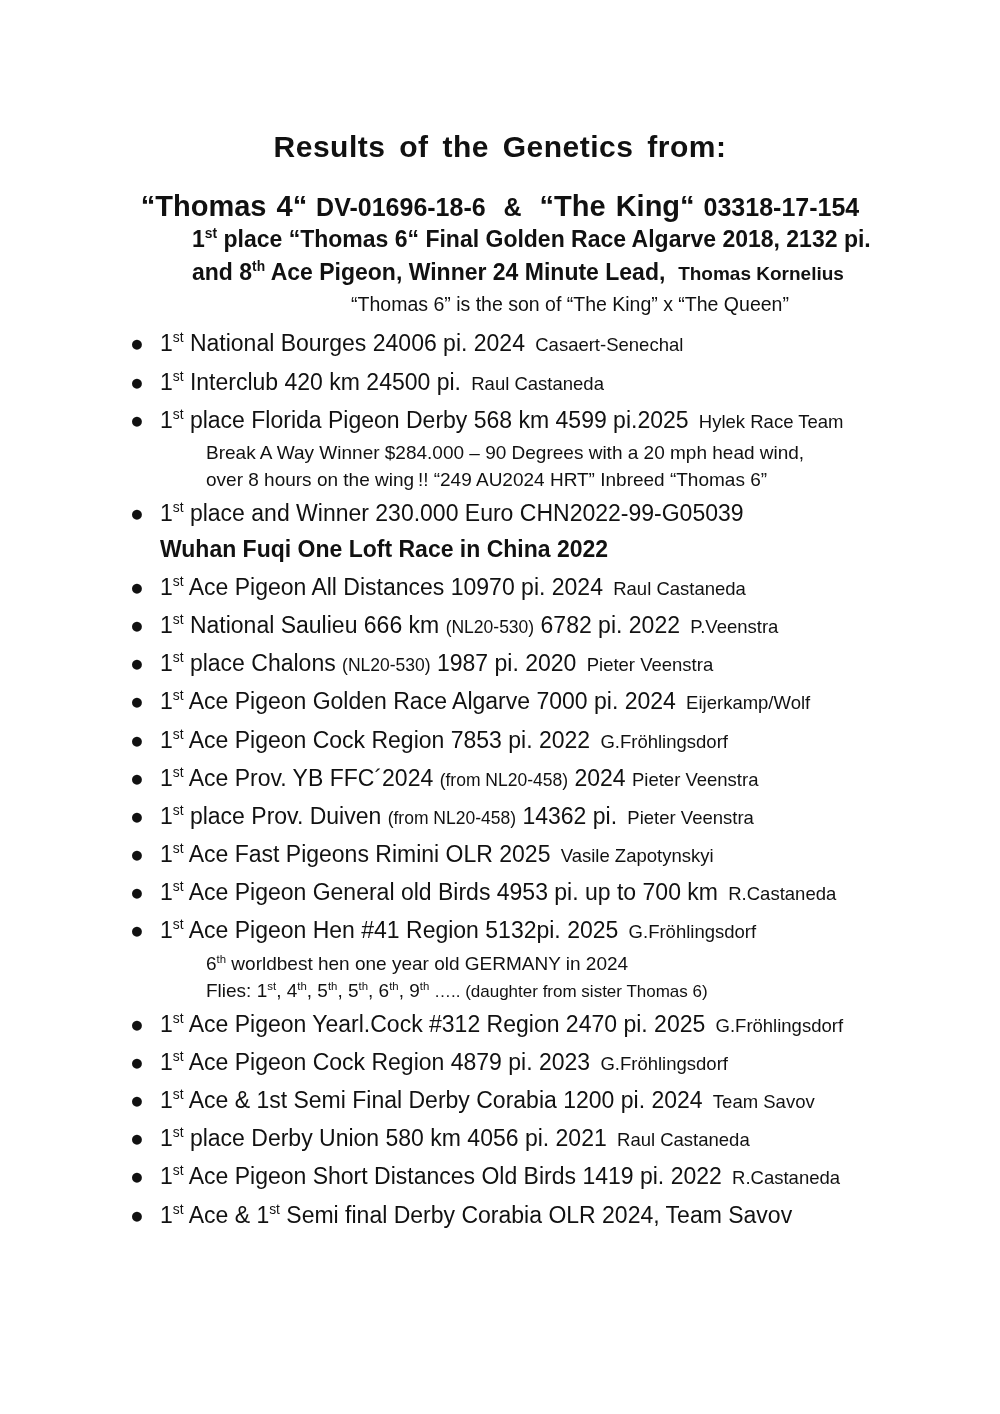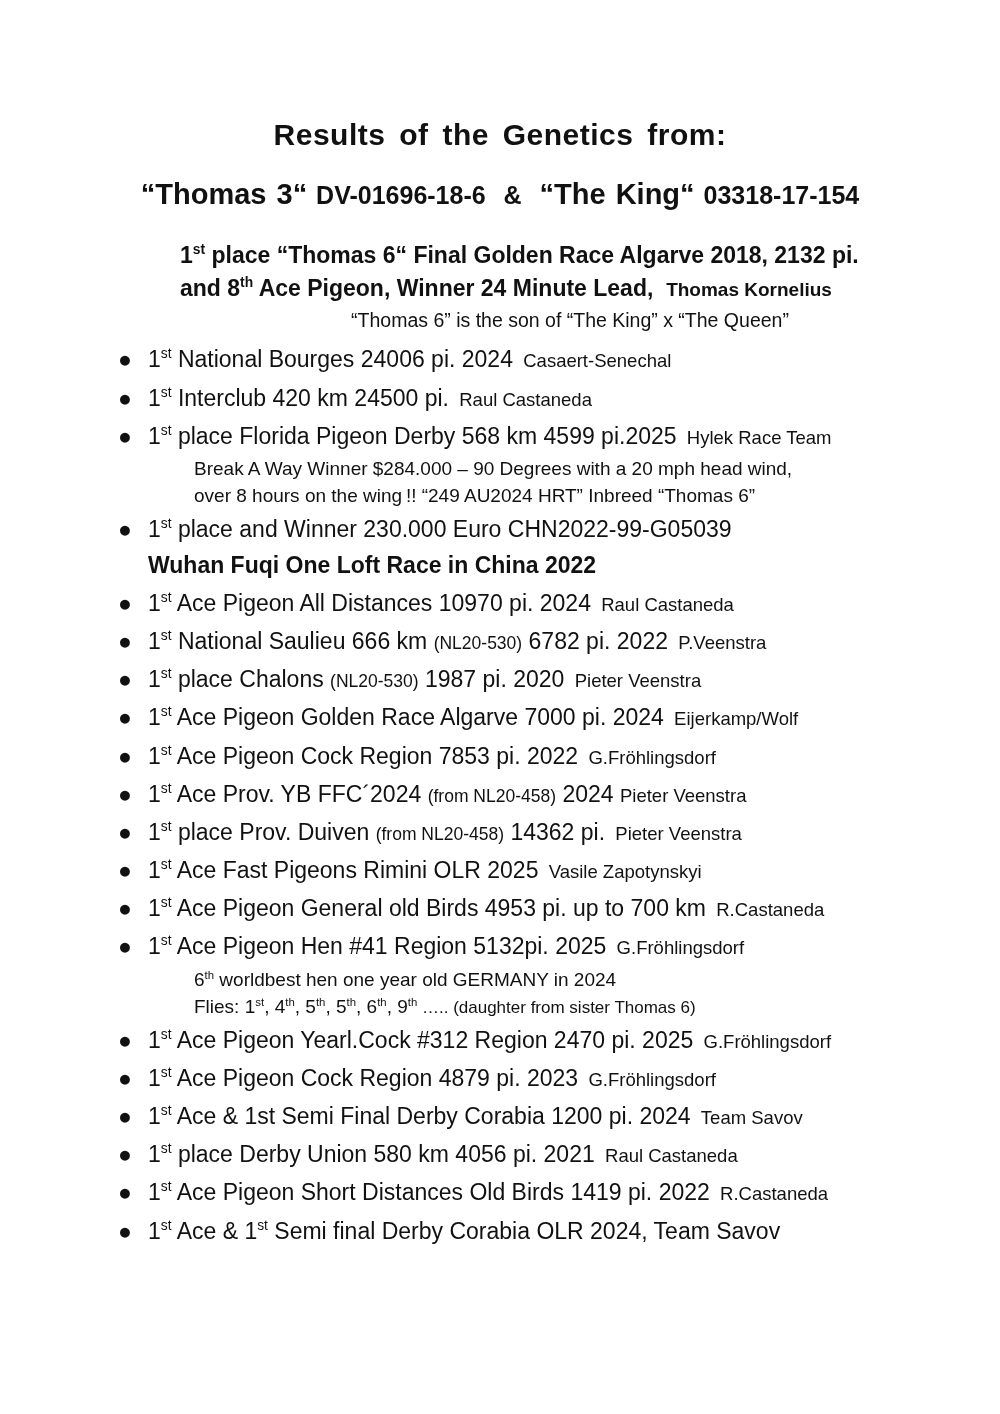--- a/index.html
+++ b/index.html
@@ -14,21 +14,21 @@
     font-family: "Liberation Sans", sans-serif;
     color: #000000;
     overflow: hidden;
     position: relative;
   }
   .page {
     width: 1000px;
     height: 1040px;
     background: #ffffff;
     box-sizing: border-box;
-    padding: 0;
+    padding: 12px;
     position: relative;
   }
 
   
   .title-block {
     padding-top: 118px;
     text-align: center;
   }
   .title-main {
     font-size: 30px;
@@ -46,21 +46,20 @@
     line-height: 1.15;
     word-spacing: 2px;
   }
   .title-sub .small {
     font-size: 25px;
     text-align: center;
   }
 
   
   .intro {
-    margin-top: 28px;
     padding-left: 180px;
     padding-right: 40px;
   }
   .intro-line {
     font-size: 23px;
     font-weight: bold;
     line-height: 1.42;
     color: #111;
   }
   .intro-line .person {
@@ -139,21 +138,21 @@
   }
 </style>
 </head>
 <body>
 
 <div class="page">
 
   <div class="title-block">
     <div class="title-main">Results  of  the  Genetics  from:</div>
     <div class="title-sub">
-      <span>“Thomas 3“</span><span class="small">&nbsp;</span><span class="small">DV-01696-18-6</span><span class="small">&nbsp;&nbsp;</span><span class="small">&amp;</span><span class="small">&nbsp;&nbsp;</span><span>“The King“</span><span class="small">&nbsp;</span><span class="small">03318-17-154</span>
+      <span>“Thomas 4“</span><span class="small">&nbsp;</span><span class="small">DV-01696-18-6</span><span class="small">&nbsp;&nbsp;</span><span class="small">&amp;</span><span class="small">&nbsp;&nbsp;</span><span>“The King“</span><span class="small">&nbsp;</span><span class="small">03318-17-154</span>
     </div>
   </div>
 
   <div class="intro">
     <div class="intro-line"><span>1</span><sup>st</sup><span> place “Thomas 6“ Final Golden Race Algarve 2018, 2132 pi.</span></div>
     <div class="intro-line"><span>and 8</span><sup>th</sup><span> Ace Pigeon, Winner 24 Minute Lead,</span>&nbsp;&nbsp;<span class="person">Thomas Kornelius</span></div>
     <div class="intro-note">“Thomas 6” is the son of “The King” x “The Queen”</div>
   </div>
 
   <ul class="results" id="results-list">

